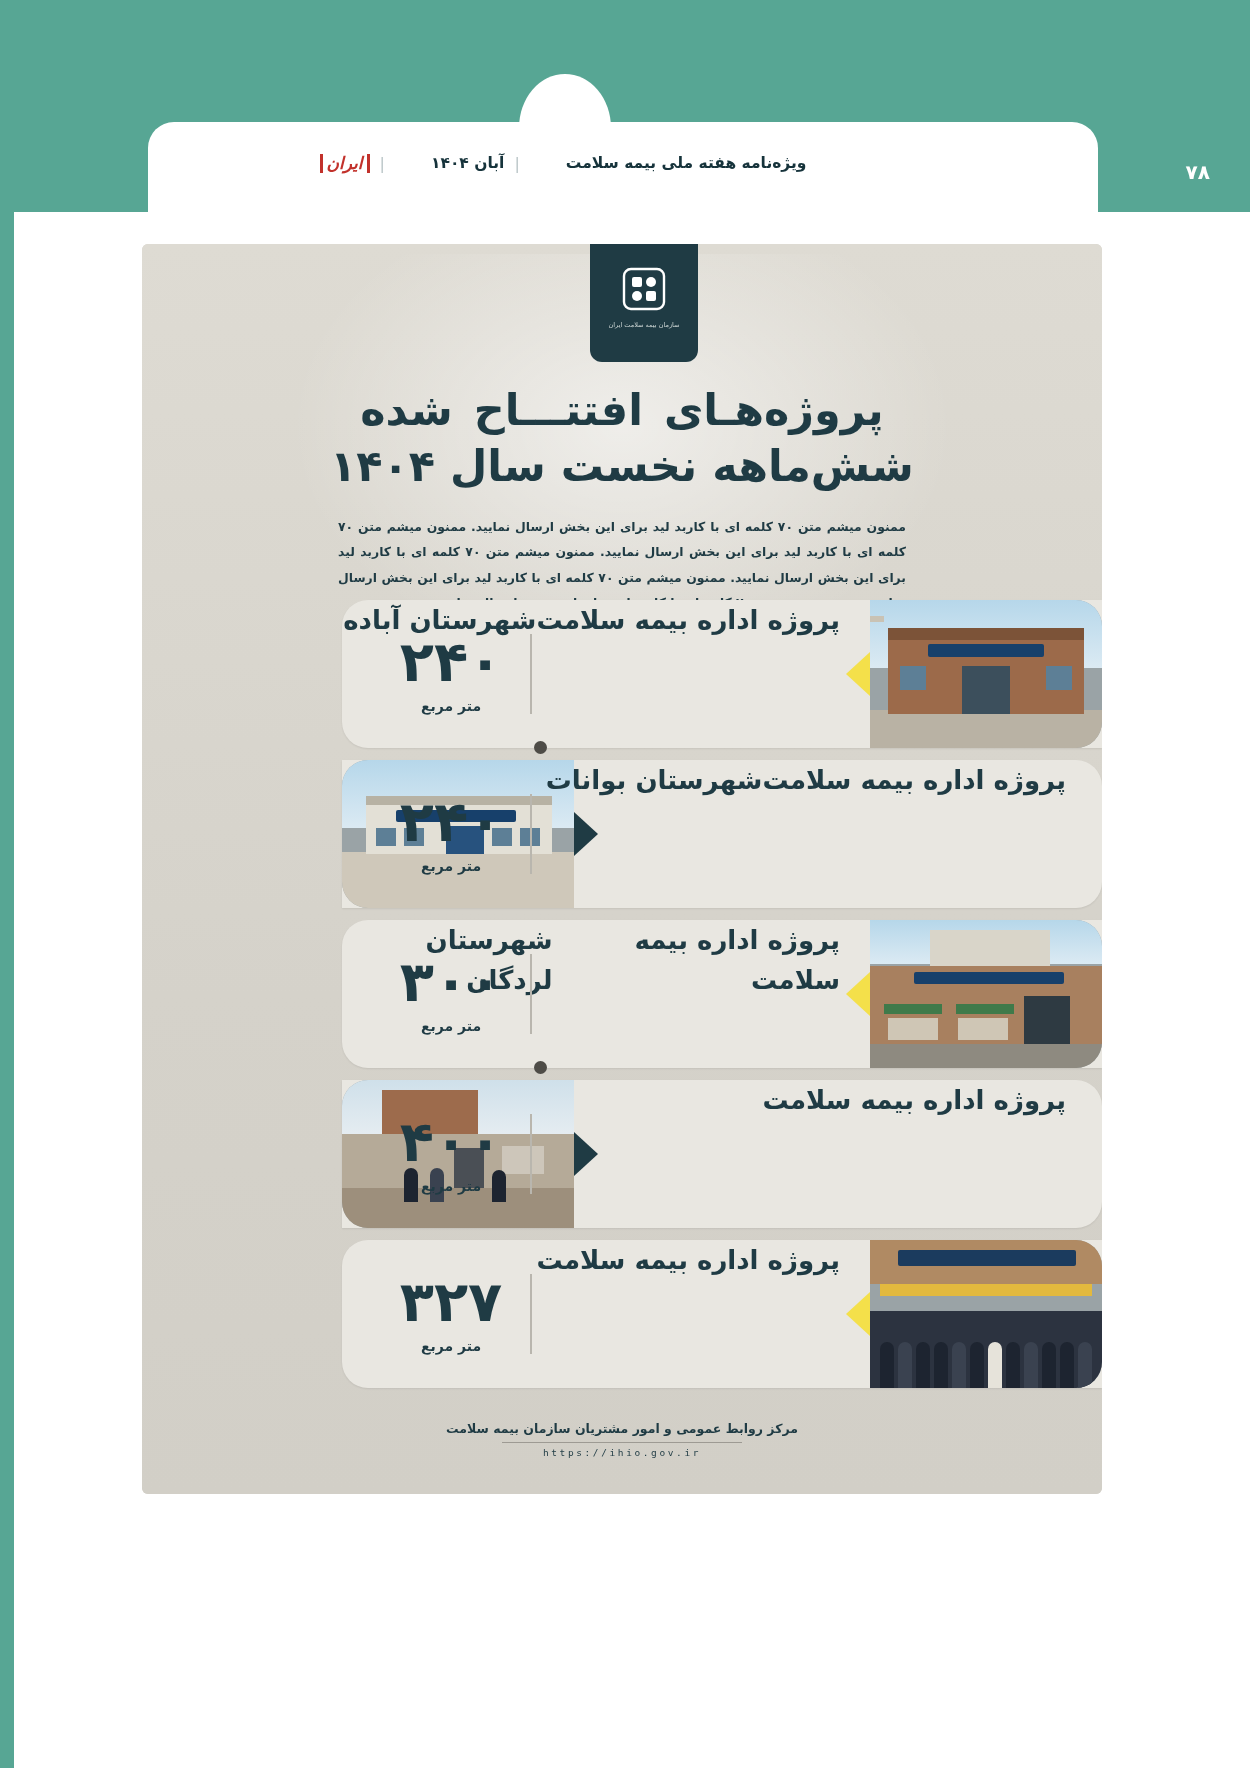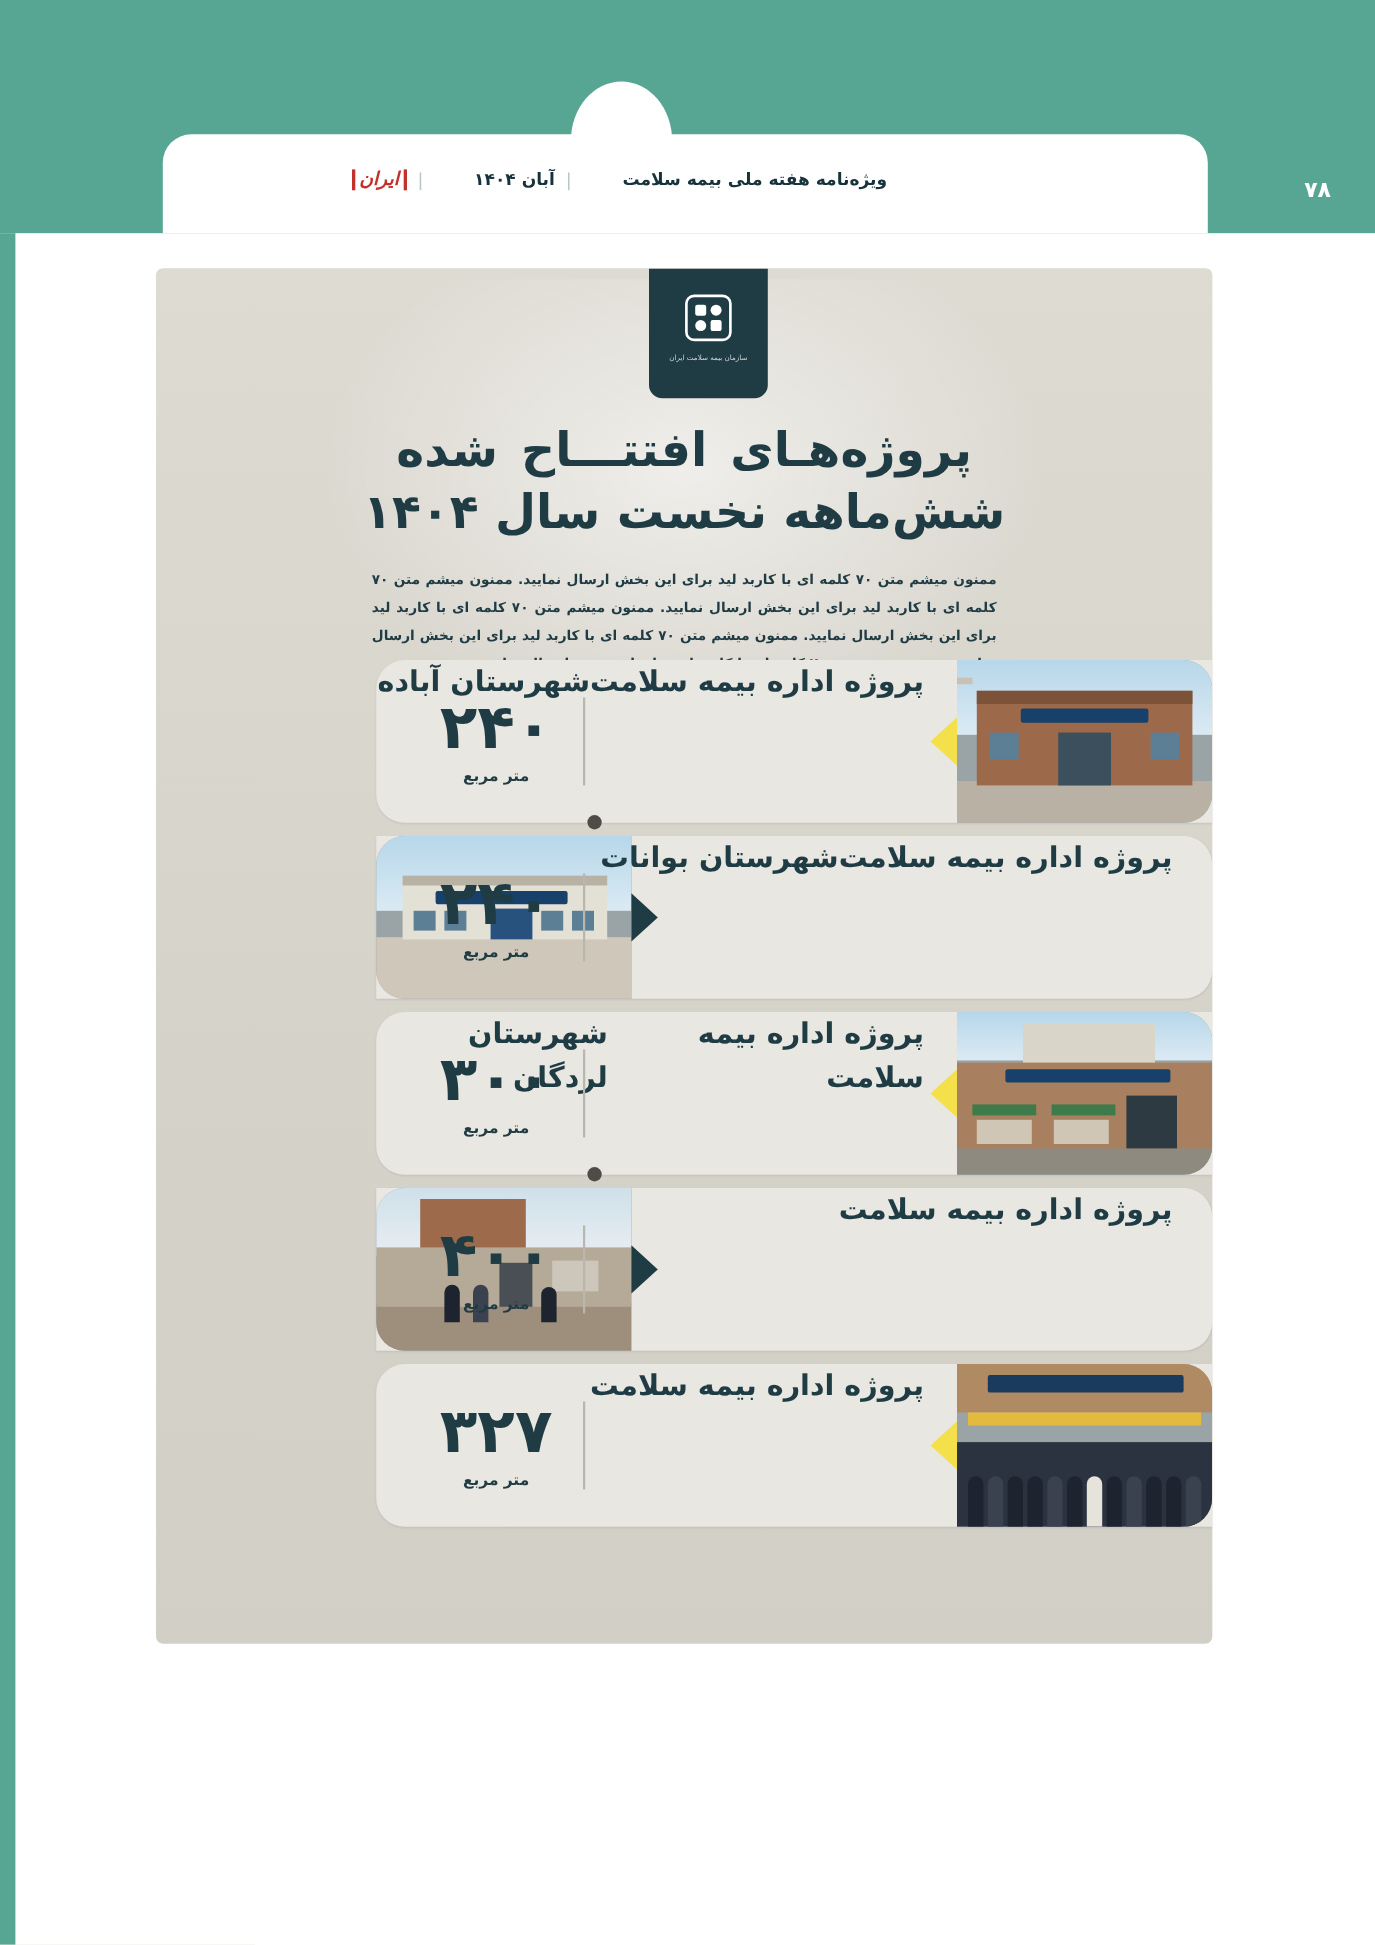--- a/index.html
+++ b/index.html
@@ -366,14 +366,19 @@
         </div>
         <div class="divider"></div>
         <div class="metric">
           <span class="num">۳۲۷</span>
           <span class="unit">متر مربع</span>
         </div>
       </div>
 
     </div>
 
+    <div class="footer">
+      <div class="f1">مرکز روابط عمومی و امور مشتریان سازمان بیمه سلامت</div>
+      <div class="rule"></div>
+      <div class="f2">https://ihio.gov.ir</div>
+    </div>
   </div>
 </div>
 
 </body></html>

